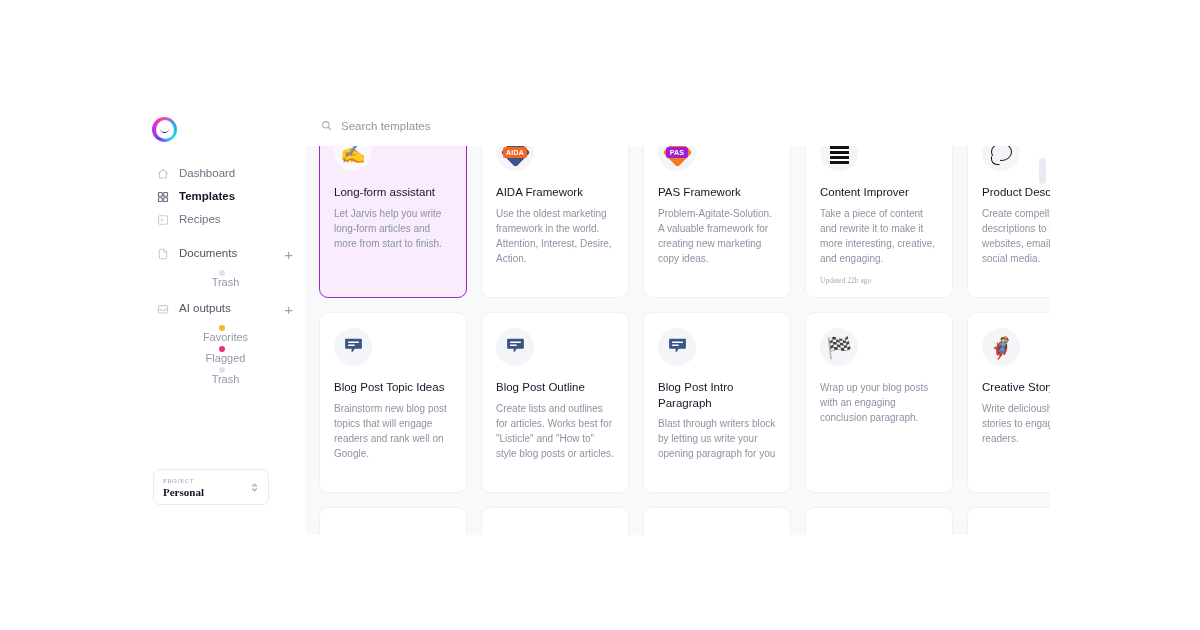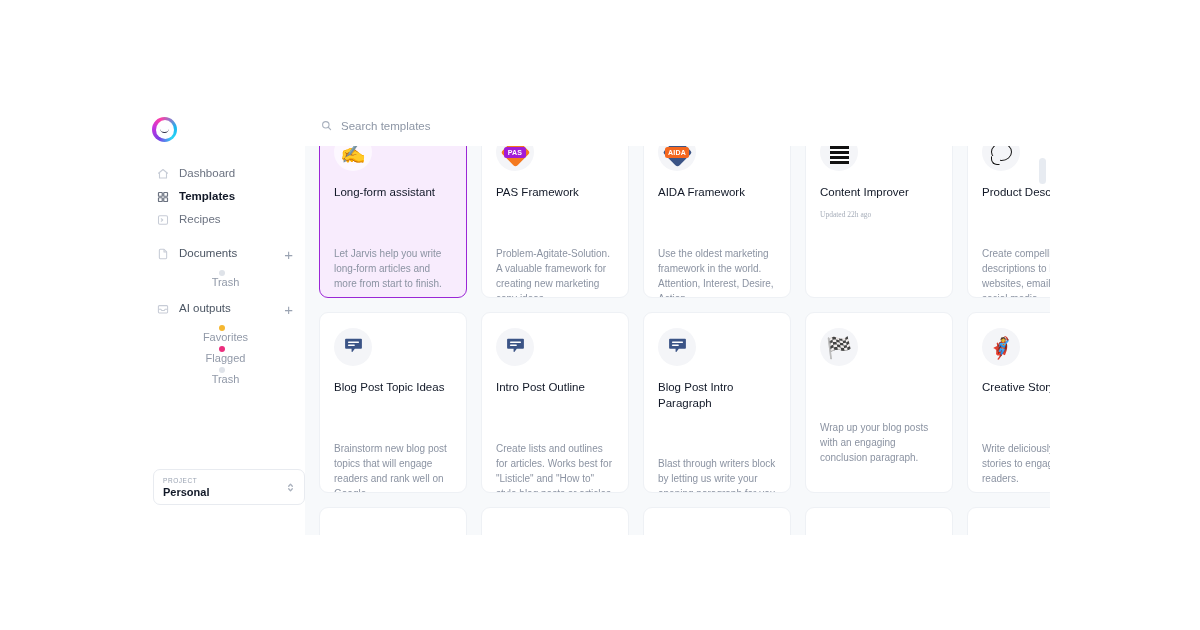--- a/index.html
+++ b/index.html
@@ -128,29 +128,30 @@
     margin-left: 3px;
   }
 
   .spacer-sm { height: 11px; }
 
   
   #project-selector {
     position: absolute;
     left: 13px;
     bottom: 30px;
-    width: 152px;
+    width: 116px;
     height: 36px;
     border: 1px solid #e8ebf0;
     border-radius: 7px;
     background: #fff;
     padding: 4px 9px;
     display: flex;
     align-items: center;
     cursor: pointer;
+    font-family: Liberation Serif, serif;
   }
   #project-selector .pcol { flex: 1; }
   #project-selector .plabel {
     font-size: 6.5px;
     letter-spacing: .55px;
     color: #9aa3b2;
     text-transform: uppercase;
     line-height: 9px;
   }
   #project-selector .pvalue {
@@ -250,21 +251,20 @@
     font-weight: normal;
     color: #111827;
     line-height: 15.5px;
     margin-bottom: 5px;
   }
   .card-desc {
     font-size: 10px;
     color: #8b93a2;
     line-height: 15px;
     flex: 1;
-    margin-top: 40px;
   }
   .card-meta {
     font-size: 7.5px;
     color: #a7aeba;
     margin-top: 4px;
     font-family: Liberation Serif, serif;
   }
 
   
   .badge-diamond {
@@ -453,42 +453,43 @@
           <div class="card selected">
             <div class="card-icon-wrap">
               <span class="emoji">✍️</span>
             </div>
             <div class="card-title">Long-form assistant</div>
             <div class="card-desc">Let Jarvis help you write long-form articles and more from start to finish.</div>
           </div>
           <div class="card">
             <div class="card-icon-wrap">
               <span class="badge-diamond">
+                <span class="dia" style="background:#3b5486"></span>
+                <span class="tag" style="background:#f4671f">AIDA</span>
+              </span>
+            </div>
+            <div class="card-title">AIDA Framework</div>
+            <div class="card-desc">Use the oldest marketing framework in the world. Attention, Interest, Desire, Action.</div>
+          </div>
+          <div class="card">
+            <div class="card-icon-wrap">
+              <span class="badge-diamond">
                 <span class="dia" style="background:#f4791f"></span>
                 <span class="tag" style="background:#a21bd6">PAS</span>
               </span>
             </div>
             <div class="card-title">PAS Framework</div>
             <div class="card-desc">Problem-Agitate-Solution. A valuable framework for creating new marketing copy ideas.</div>
           </div>
           <div class="card">
             <div class="card-icon-wrap">
-              <span class="badge-diamond">
-                <span class="dia" style="background:#3b5486"></span>
-                <span class="tag" style="background:#f4671f">AIDA</span>
-              </span>
-            </div>
-            <div class="card-title">AIDA Framework</div>
-            <div class="card-desc">Use the oldest marketing framework in the world. Attention, Interest, Desire, Action.</div>
-          </div>
-          <div class="card">
-            <div class="card-icon-wrap">
               <span class="stripes"></span>
             </div>
             <div class="card-title">Content Improver</div>
+            <div class="card-desc">Take a piece of content and rewrite it to make it more interesting, creative, and engaging.</div>
             <div class="card-meta">Updated 22h ago</div>
           </div>
           <div class="card">
             <div class="card-icon-wrap">
               <span class="speech-outline"></span>
             </div>
             <div class="card-title">Product Description</div>
             <div class="card-desc">Create compelling product descriptions to be used on websites, emails and social media.</div>
           </div>
           <div class="card">
@@ -503,21 +504,21 @@
             <div class="card-desc">Brainstorm new blog post topics that will engage readers and rank well on Google.</div>
           </div>
           <div class="card">
             <div class="card-icon-wrap">
               <span class="blog-bubble"><svg width="21" height="21" viewBox="0 0 24 24" fill="currentColor">
                   <path d="M3.4 4.2h17.2a1 1 0 0 1 1 1v9.4a1 1 0 0 1-1 1h-7.1l-2.6 3.6a.6.6 0 0 1-1.1-.35v-3.25H3.4a1 1 0 0 1-1-1V5.2a1 1 0 0 1 1-1z"></path>
                   <rect x="5.6" y="7.3" width="12.8" height="1.9" rx=".9" fill="#fff"></rect>
                   <rect x="5.6" y="10.8" width="8" height="1.9" rx=".9" fill="#fff"></rect>
                 </svg></span>
             </div>
-            <div class="card-title">Intro Post Outline</div>
+            <div class="card-title">Blog Post Outline</div>
             <div class="card-desc">Create lists and outlines for articles. Works best for "Listicle" and "How to" style blog posts or articles.</div>
           </div>
           <div class="card">
             <div class="card-icon-wrap">
               <span class="blog-bubble"><svg width="21" height="21" viewBox="0 0 24 24" fill="currentColor">
                   <path d="M3.4 4.2h17.2a1 1 0 0 1 1 1v9.4a1 1 0 0 1-1 1h-7.1l-2.6 3.6a.6.6 0 0 1-1.1-.35v-3.25H3.4a1 1 0 0 1-1-1V5.2a1 1 0 0 1 1-1z"></path>
                   <rect x="5.6" y="7.3" width="12.8" height="1.9" rx=".9" fill="#fff"></rect>
                   <rect x="5.6" y="10.8" width="8" height="1.9" rx=".9" fill="#fff"></rect>
                 </svg></span>
             </div>

